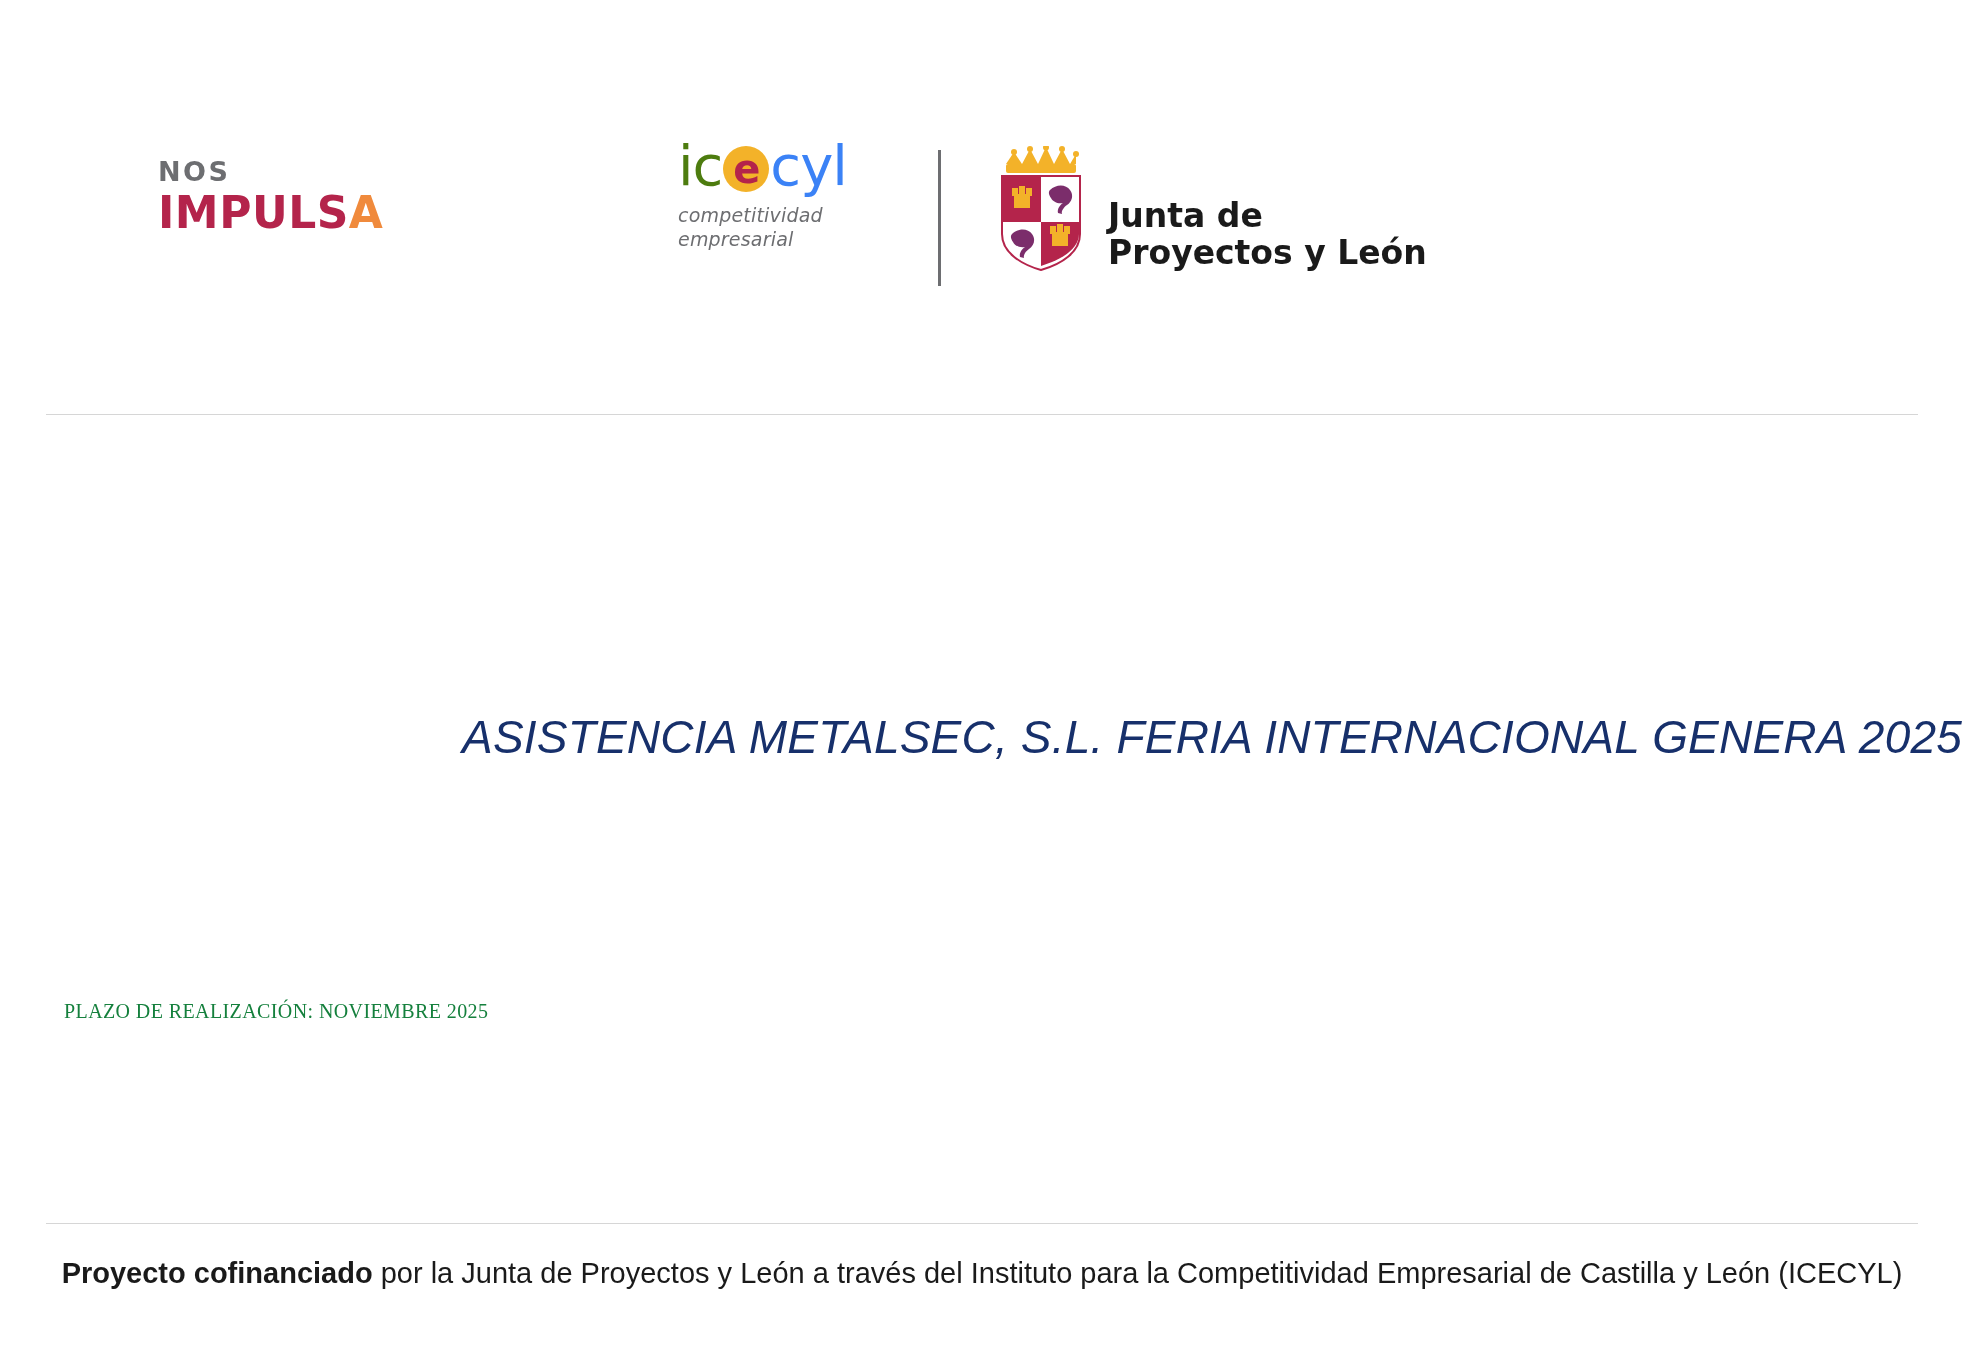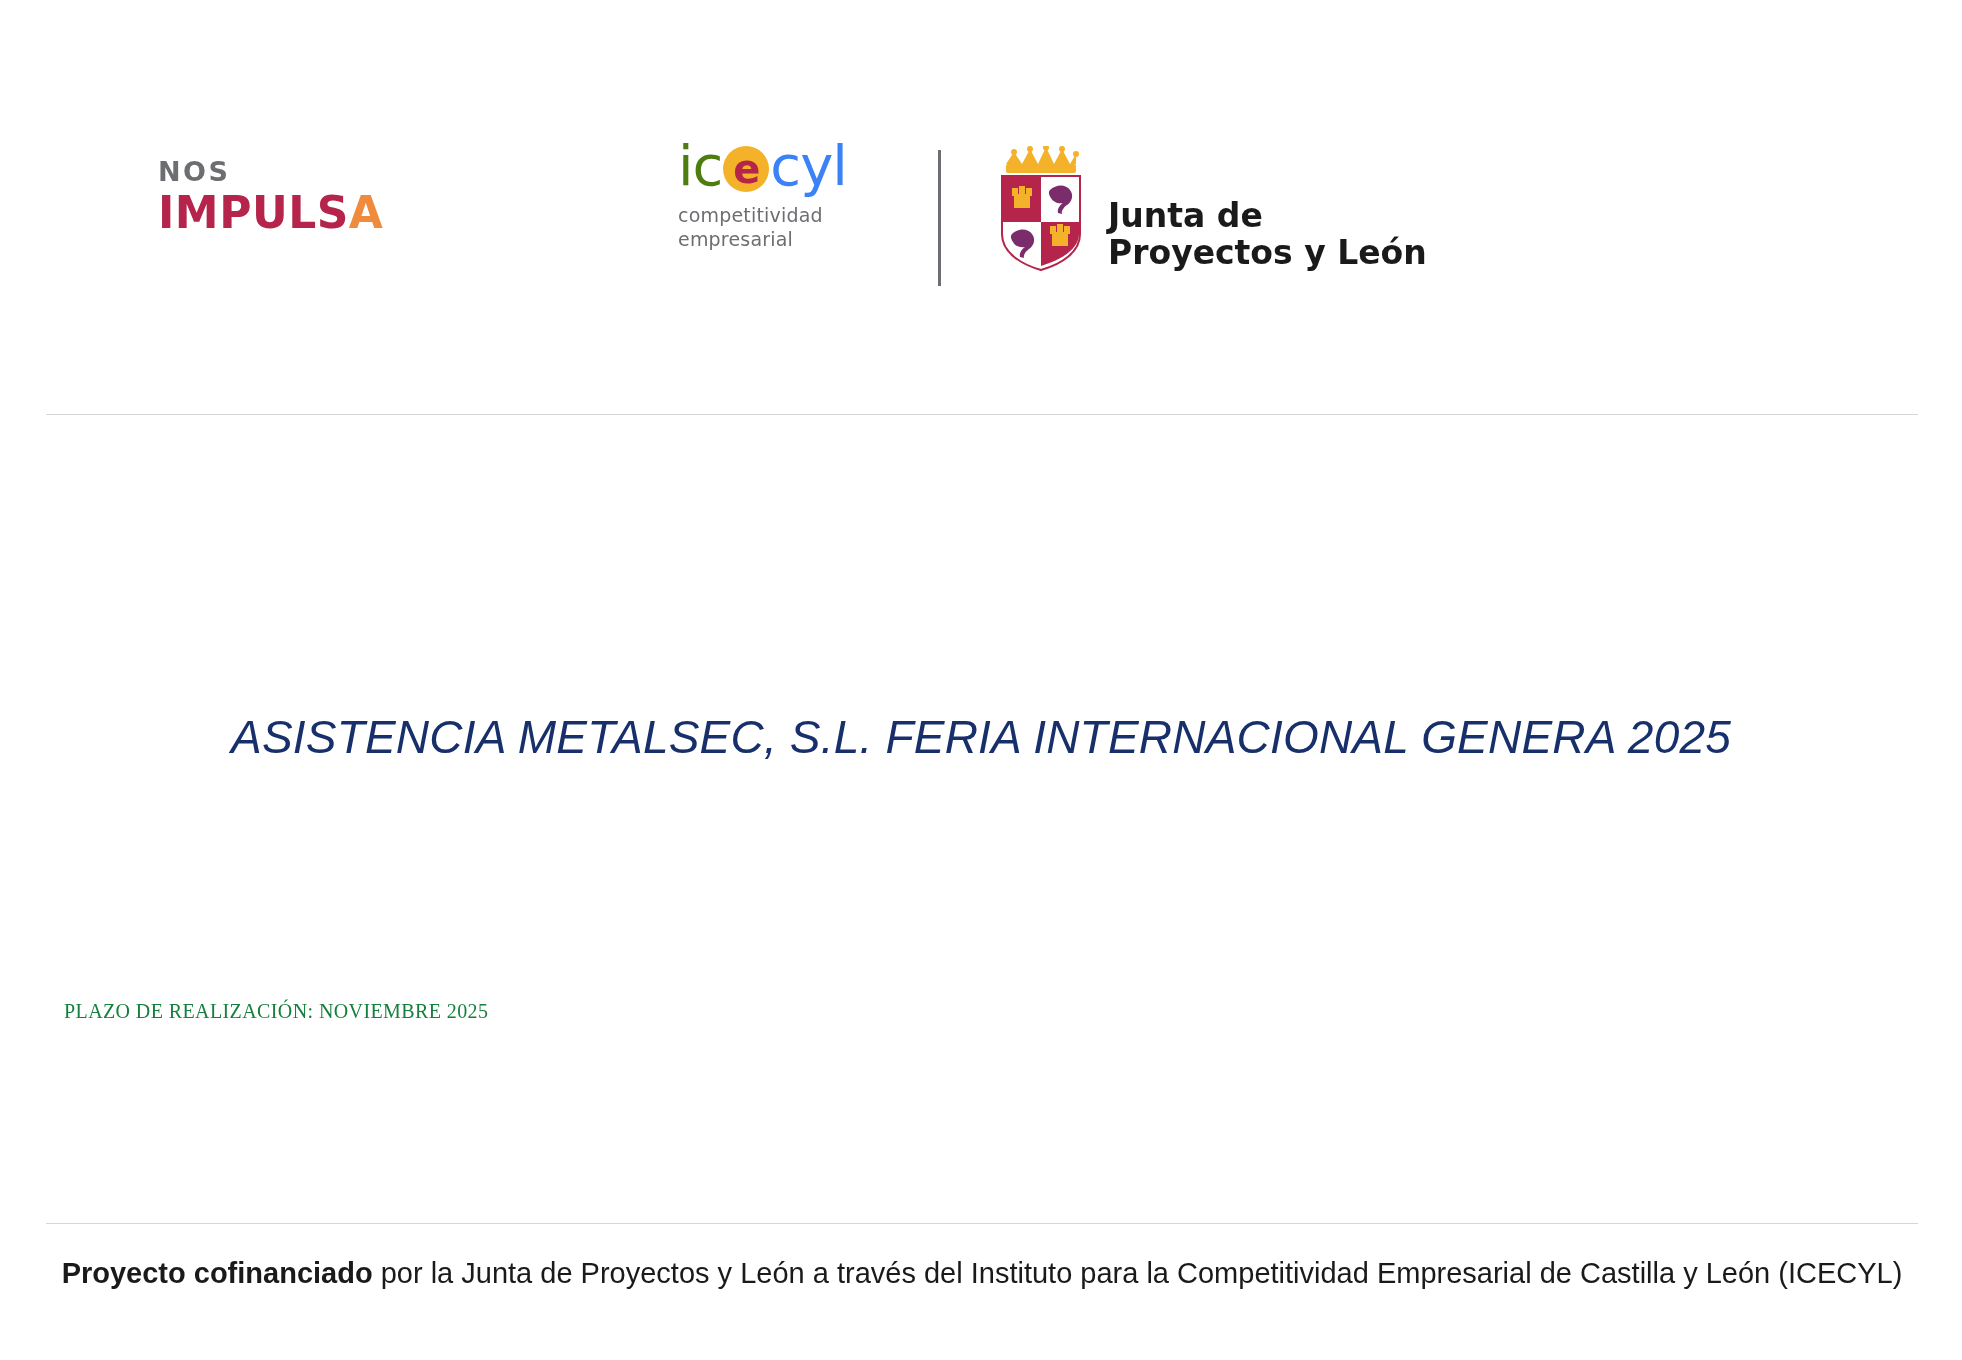--- a/index.html
+++ b/index.html
@@ -97,20 +97,21 @@
     color: #3b82f6;
     font-weight: 400;
   }
   .icecyl-sub {
     margin-top: 10px;
     font-family: "DejaVu Sans", sans-serif;
     font-size: 19px;
     color: #6d6e71;
     line-height: 1.25;
     letter-spacing: 0.2px;
+    font-style: italic;
   }
 
   
   .logo-divider {
     position: absolute;
     left: 938px;
     top: 30px;
     width: 3px;
     height: 136px;
     background: #6d6e71;
@@ -164,21 +165,21 @@
     font-weight: 700;
     color: #3b3b3b;
     letter-spacing: 0.1px;
   }
 
   .project-title {
     position: absolute;
     top: 710px;
     left: 0;
     width: 1962px;
-    text-align: center;
+    text-align: right;
     font-family: "Liberation Sans", sans-serif;
     font-size: 46px;
     font-style: italic;
     font-weight: 400;
     color: #17306b;
     letter-spacing: 0.2px;
   }
 
   .deadline {
     position: absolute;

